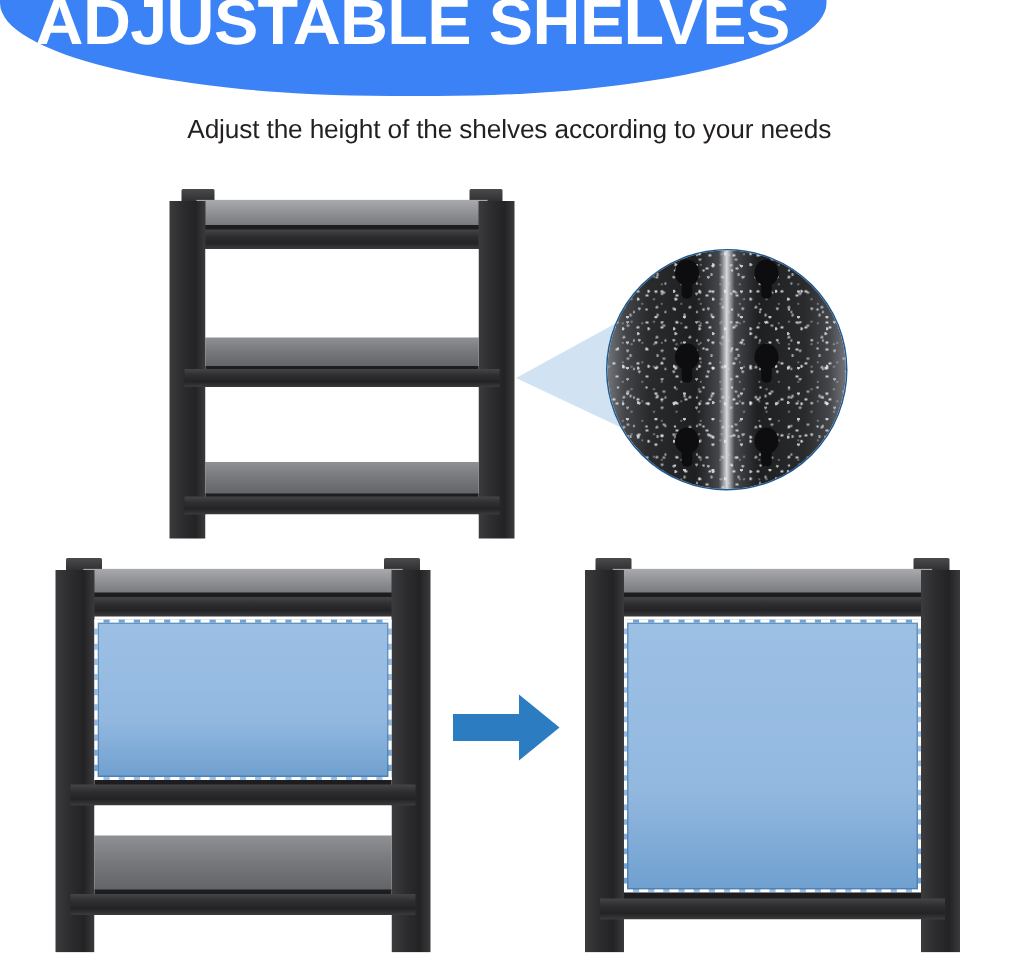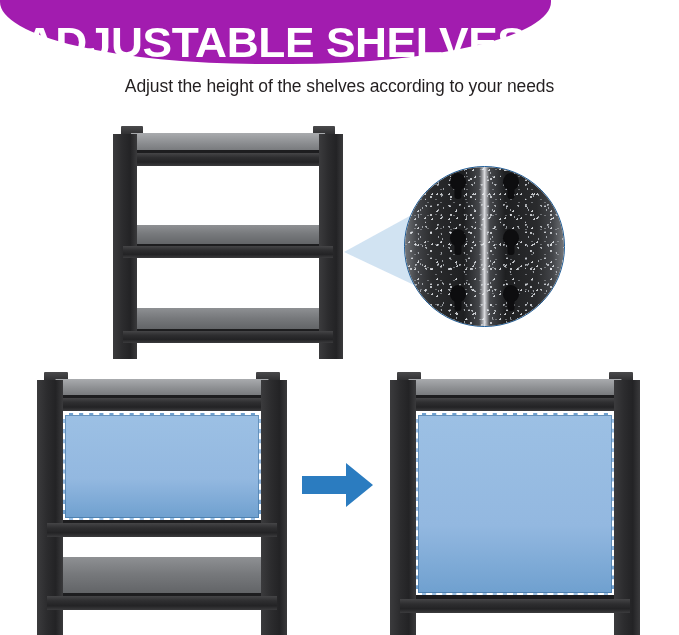--- a/index.html
+++ b/index.html
@@ -18,25 +18,25 @@
     overflow: hidden;
   }
 
   
   .banner {
     position: absolute;
     left: 0;
     top: 0;
     width: 551px;
     height: 64px;
-    background: #a21caf;
+    background: #3b82f6;
     border-bottom-left-radius: 260px 62px;
     border-bottom-right-radius: 260px 62px;
     display: flex;
-    align-items: flex-end;
+    align-items: flex-start;
     justify-content: center;
   }
   .banner-title {
     color: #ffffff;
     font-size: 43px;
     font-weight: bold;
     letter-spacing: -0.4px;
     line-height: 1;
     white-space: nowrap;
     transform: scaleX(1.03);

